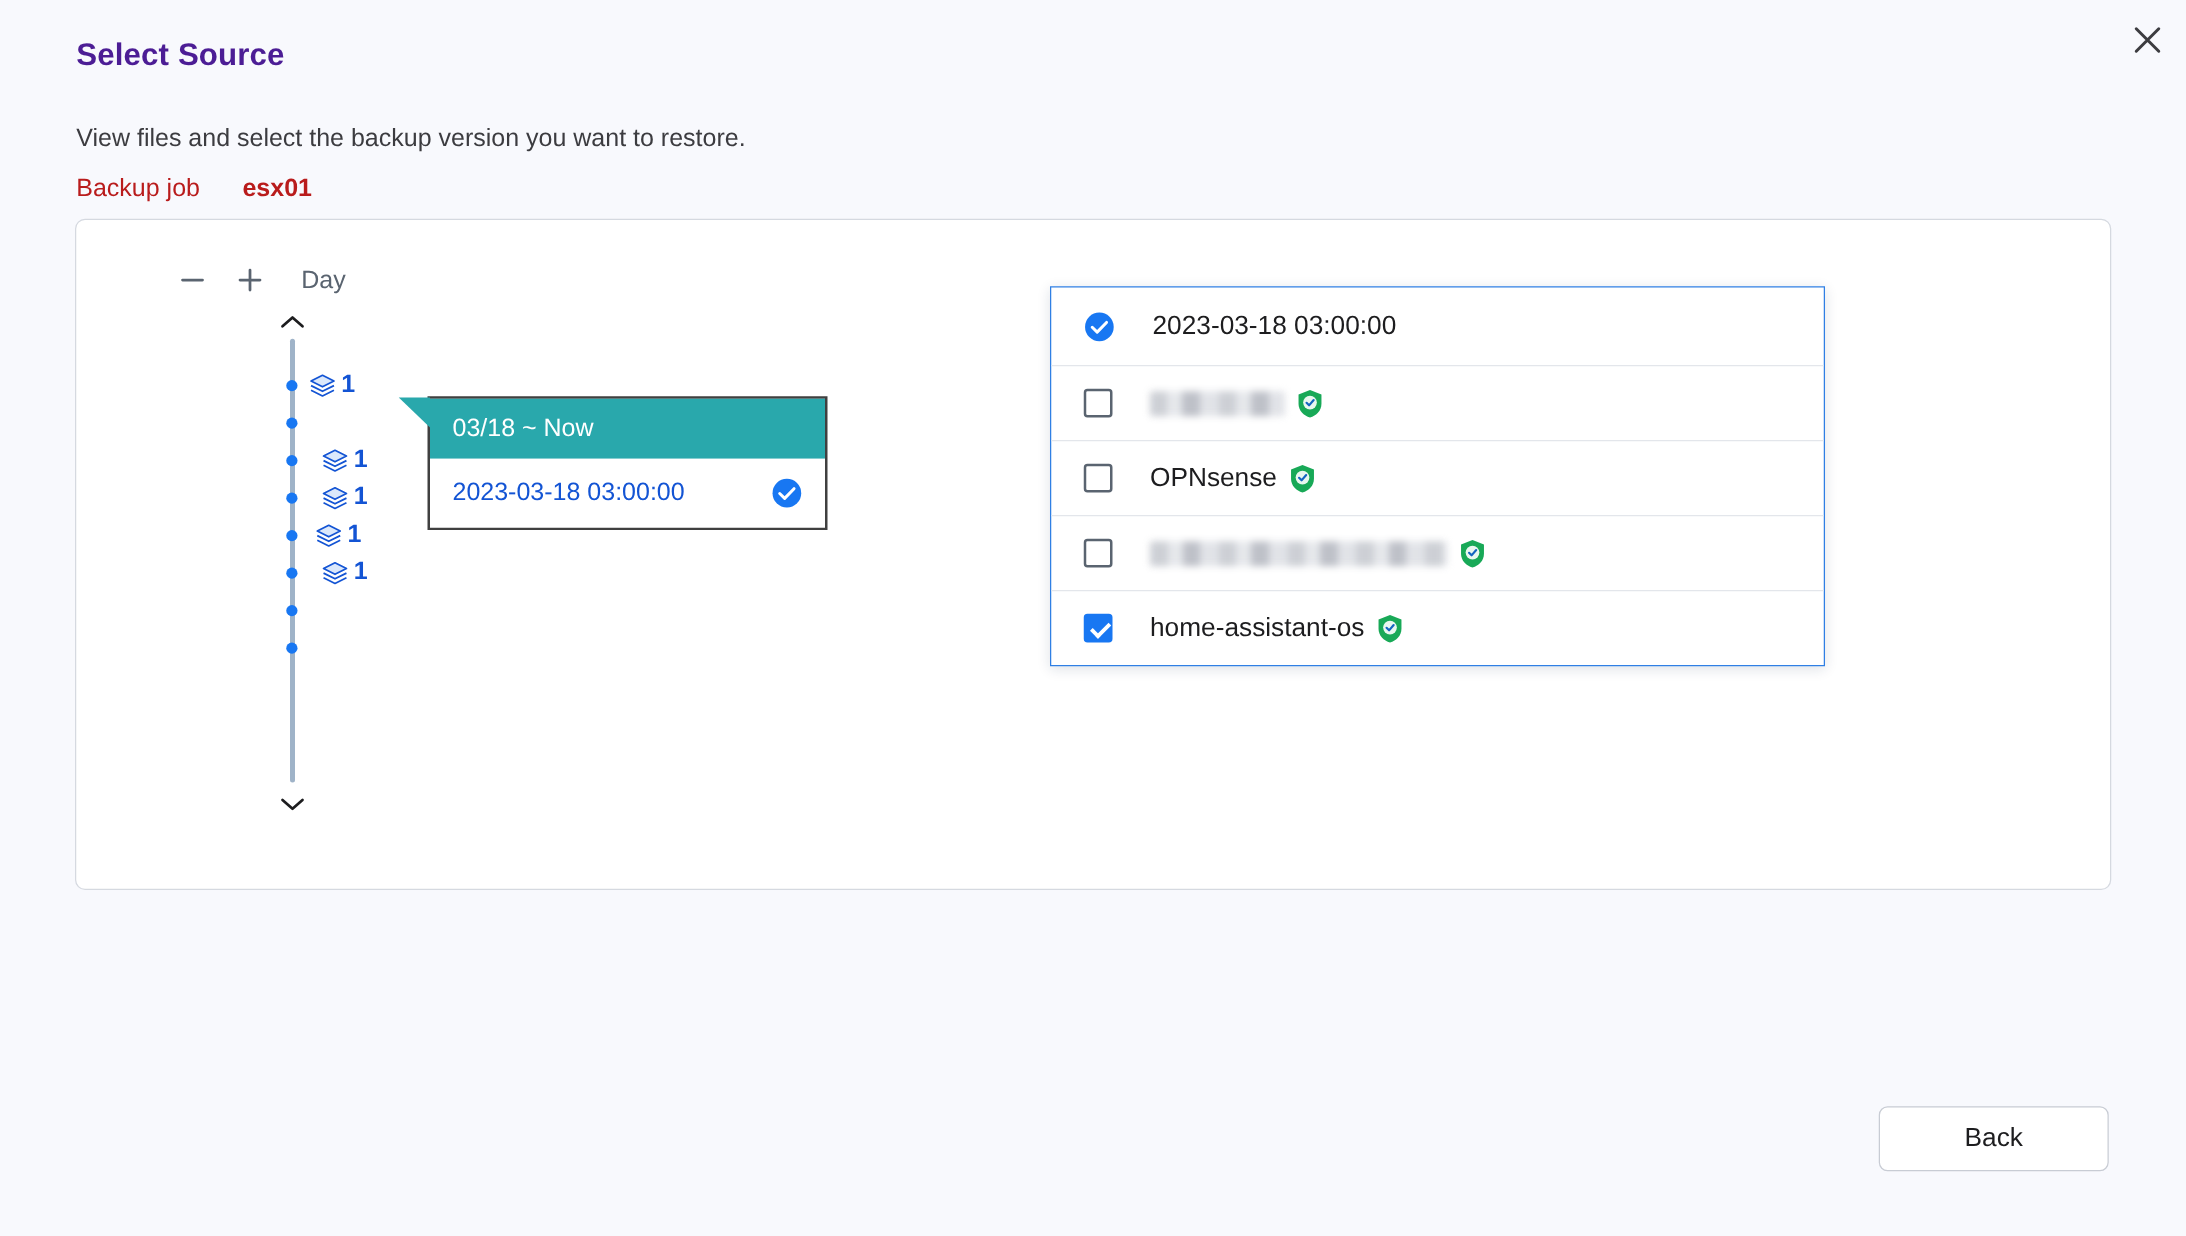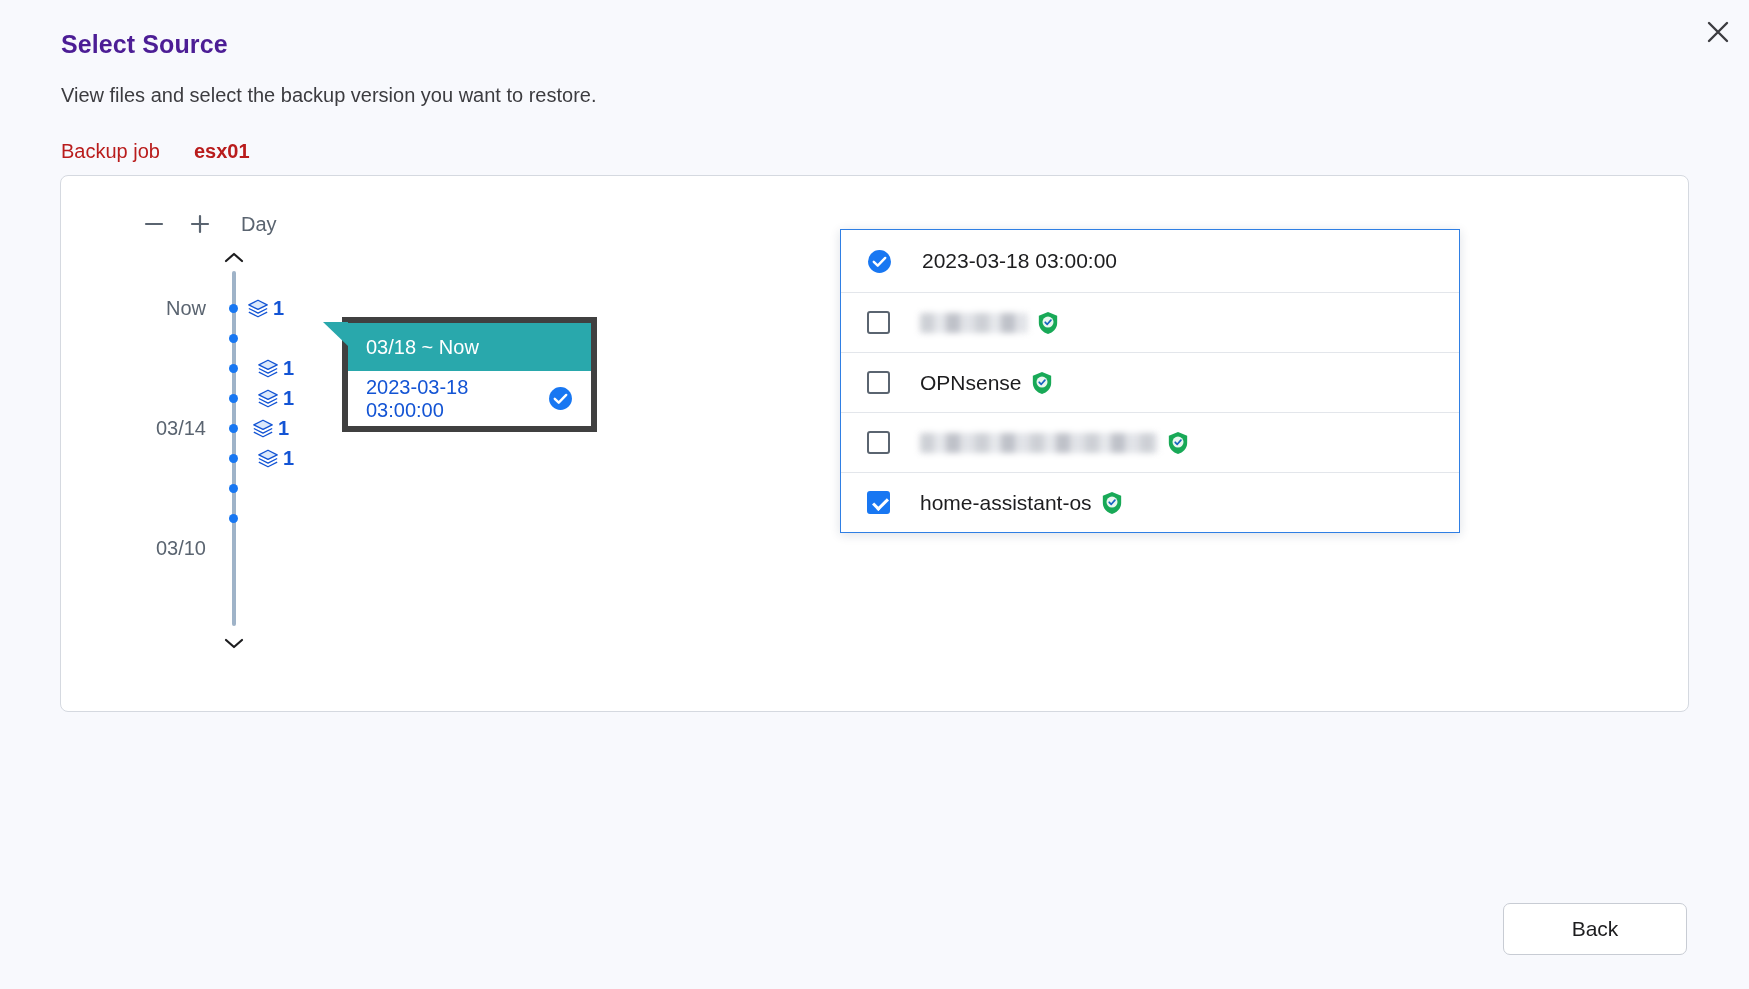--- a/index.html
+++ b/index.html
@@ -41,21 +41,21 @@
     left: 61px;
     top: 30px;
     font-size: 25px;
     font-weight: bold;
     color: #4c1d95;
     letter-spacing: .1px;
   }
   .page-subtitle {
     position: absolute;
     left: 61px;
-    top: 84px;
+    top: 100px;
     font-size: 20px;
     color: #3c3c40;
   }
   .job-line {
     position: absolute;
     left: 61px;
     top: 140px;
     font-size: 20px;
     color: #b91c1c;
     display: flex;
@@ -169,22 +169,22 @@
     font-size: 20px;
     font-weight: bold;
     color: #1354d4;
   }
 
   
   .popover {
     position: absolute;
     left: 281px;
     top: 141px;
-    width: 255px;
-    border: 6px solid #404040;
+    width: 320px;
+    border: 2px solid #404040;
     background: #ffffff;
     z-index: 5;
   }
   .popover-head {
     background: #29a8ac;
     color: #ffffff;
     font-size: 20px;
     height: 48px;
     display: flex;
     align-items: center;
@@ -295,21 +295,21 @@
         #dfe1e6 40px, #dfe1e6 55px);
     filter: blur(3px);
     opacity: .92;
     vertical-align: middle;
   }
 
   
   .footer {
     position: absolute;
     left: 0;
-    bottom: 0;
+    bottom: 18px;
     width: 1749px;
     height: 120px;
     display: flex;
     align-items: center;
     justify-content: flex-end;
     gap: 30px;
     padding-right: 62px;
   }
   .btn {
     width: 184px;
@@ -369,25 +369,20 @@
       <div class="axis"></div>
       <div id="tick-dots">
           <div class="tick-dot" style="top: 128px;"></div>
           <div class="tick-dot" style="top: 158px;"></div>
           <div class="tick-dot" style="top: 188px;"></div>
           <div class="tick-dot" style="top: 218px;"></div>
           <div class="tick-dot" style="top: 248px;"></div>
           <div class="tick-dot" style="top: 278px;"></div>
           <div class="tick-dot" style="top: 308px;"></div>
           <div class="tick-dot" style="top: 338px;"></div>
-        </div>
-      <div class="axis-label-wrap" id="axis-labels">
-          <div class="axis-label" style="top: 132px;">Now</div>
-          <div class="axis-label" style="top: 252px;">03/14</div>
-          <div class="axis-label" style="top: 372px;">03/10</div>
         </div>
       <div id="stack-markers">
           <div class="stack-marker" style="top: 132px; left: 186px;">
             <svg viewBox="0 0 24 24" width="22" height="22">
               <path d="M12 3 L22 8 L12 13 L2 8 Z" fill="#dbe8fb" stroke="#1354d4" stroke-width="1.5" stroke-linejoin="round"></path>
               <path d="M2 12 L12 17 L22 12" fill="none" stroke="#1354d4" stroke-width="1.5" stroke-linejoin="round"></path>
               <path d="M2 16 L12 21 L22 16" fill="none" stroke="#1354d4" stroke-width="1.5" stroke-linejoin="round"></path>
             </svg>
             <span class="count">1</span>
           </div>

